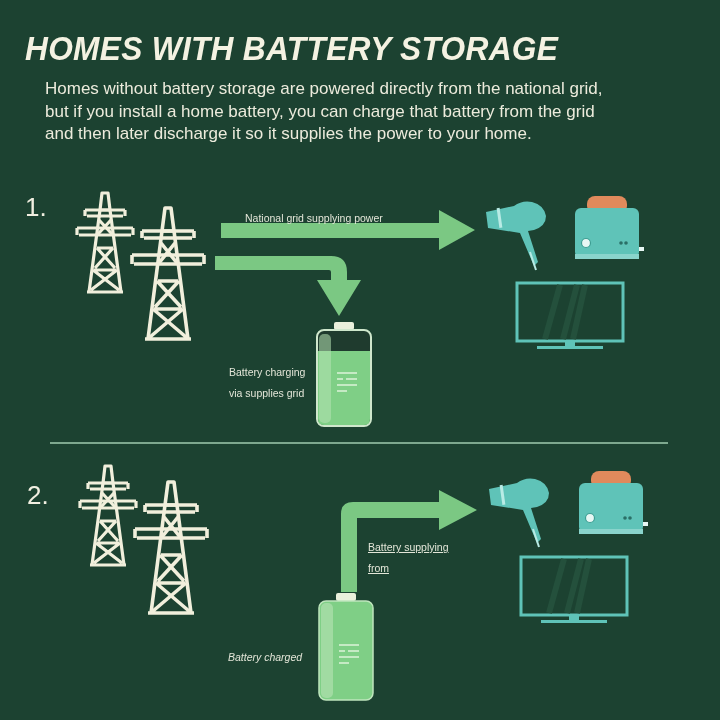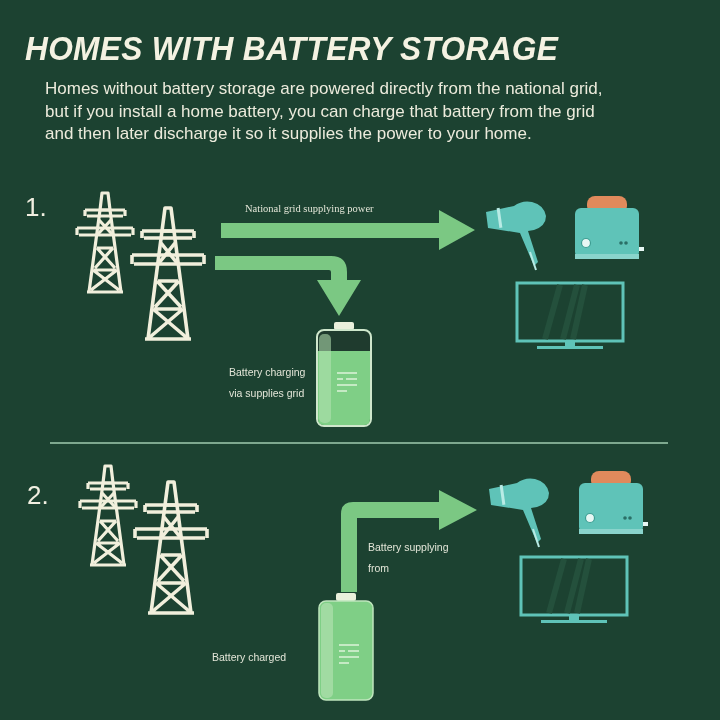--- a/index.html
+++ b/index.html
@@ -35,21 +35,21 @@
     <path d="M12 26 H64 M12 26 V33 M64 26 V33 M14 33 H62"></path>
     <path d="M2 50 H74 M2 50 V59 M74 50 V59 M4 59 H72"></path>
     <path d="M32 26 L18 134 M44 26 L58 134"></path>
     <path d="M31 38 L47 58 M45 38 L29 58 M28 76 H48 M27 76 L51 102 M49 76 L25 102 M24 104 H52 M23 104 L56 132 M53 104 L20 132 M15 134 H61"></path>
   </g>
 </svg>
 
 <svg style="left:221px;top:210px;" width="255" height="40" viewBox="0 0 255 40">
   <path d="M0 13 H218 V0 L254 20 L218 40 V28 H0 Z" fill="#7bc883"></path>
 </svg>
-<div class="abs lbl" style="left:245px;top:198px;font-family:Liberation Serif, serif;">National grid supplying power</div>
+<div class="abs lbl" style="left:245px;top:208px;">National grid supplying power</div>
 
 <svg style="left:221px;top:256px;" width="145" height="62" viewBox="0 0 145 62">
   <path d="M0 0 H116 Q132 0 132 16 V24 H146 L124 60 L102 24 H116 V16 Q116 14 114 14 H0 Z" fill="#7bc883" transform="translate(-6,0)"></path>
 </svg>
 
 <svg style="left:316px;top:322px;" width="56" height="105" viewBox="0 0 56 105">
   <rect x="18" y="0" width="20" height="8" rx="2" fill="#eaf0dc"></rect>
   <rect x="1" y="8" width="54" height="96" rx="7" fill="#1f3b2e" stroke="#cfe7cc" stroke-width="2"></rect>
   <path d="M2 29 H54 V97 Q54 103 48 103 H8 Q2 103 2 97 Z" fill="#7fcf86"></path>
   <rect x="3" y="12" width="12" height="89" rx="5" fill="#b7e3b5" opacity="0.55"></rect>
@@ -106,38 +106,38 @@
     <path d="M12 26 H64 M12 26 V33 M64 26 V33 M14 33 H62"></path>
     <path d="M2 50 H74 M2 50 V59 M74 50 V59 M4 59 H72"></path>
     <path d="M32 26 L18 134 M44 26 L58 134"></path>
     <path d="M31 38 L47 58 M45 38 L29 58 M28 76 H48 M27 76 L51 102 M49 76 L25 102 M24 104 H52 M23 104 L56 132 M53 104 L20 132 M15 134 H61"></path>
   </g>
 </svg>
 
 <svg style="left:341px;top:490px;" width="138" height="102" viewBox="0 0 138 102">
   <path d="M0 102 V24 Q0 12 12 12 H98 V0 L136 20 L98 40 V28 H16 V102 Z" fill="#7bc883"></path>
 </svg>
-<div class="abs lbl" style="left:368px;top:537px;">
+<div class="abs lbl" style="left:368px;top:537px;text-decoration:underline;">
   <div>Battery supplying</div>
   <div>from</div>
 </div>
 
 <svg style="left:318px;top:593px;" width="56" height="108" viewBox="0 0 56 108">
   <rect x="18" y="0" width="20" height="8" rx="2" fill="#eaf0dc"></rect>
   <rect x="1" y="8" width="54" height="99" rx="7" fill="#7fcf86" stroke="#bfe6bd" stroke-width="1.5"></rect>
   <rect x="3" y="10" width="12" height="95" rx="5" fill="#b7e3b5" opacity="0.6"></rect>
   <g stroke="#d7f0d4" stroke-width="1.6">
     <line x1="21" y1="52" x2="41" y2="52"></line>
       <line x1="21" y1="58" x2="27" y2="58"></line>
       <line x1="30" y1="58" x2="41" y2="58"></line>
     <line x1="21" y1="64" x2="41" y2="64"></line>
       <line x1="21" y1="70" x2="31" y2="70"></line>
   </g>
 </svg>
-<div class="abs lbl" style="left:212px;top:647px;">Battery charged</div>
+<div class="abs lbl" style="left:228px;top:647px;font-style:italic;">Battery charged</div>
 
 <svg style="left:487px;top:477px;" width="68" height="72" viewBox="0 0 68 72">
   <path d="M2 12 L30 6 Q38 0 48 2 Q60 5 62 16 Q62 26 50 30 L44 31 L54 62 L50 66 L36 33 L30 32 L4 28 Z" fill="#5fc3b8"></path>
   <rect x="14" y="8" width="3" height="20" fill="#b9ebe5" transform="rotate(-8 15 18)"></rect>
   <path d="M46 52 L52 70" stroke="#b9ebe5" stroke-width="2"></path>
 </svg>
 <svg style="left:577px;top:471px;" width="76" height="66" viewBox="0 0 76 66">
   <rect x="14" y="0" width="40" height="18" rx="8" fill="#e08a5c"></rect>
   <rect x="2" y="12" width="64" height="50" rx="6" fill="#5fc3b8"></rect>
   <rect x="2" y="58" width="64" height="5" fill="#8ad4cc"></rect>

